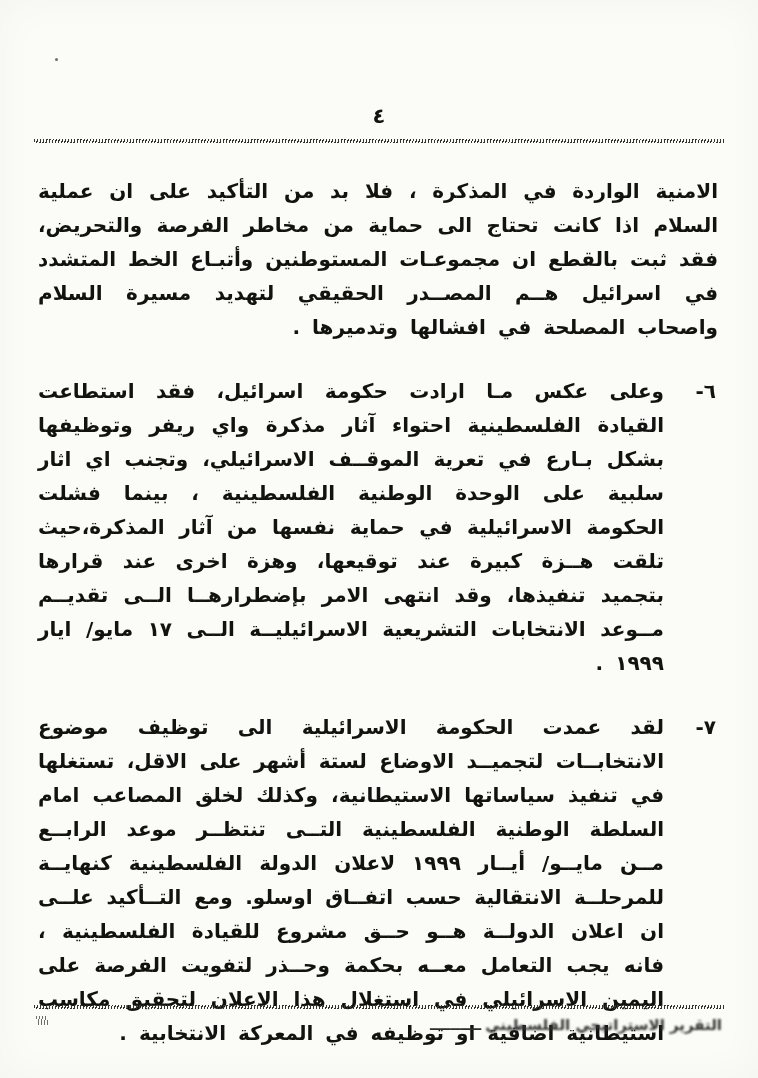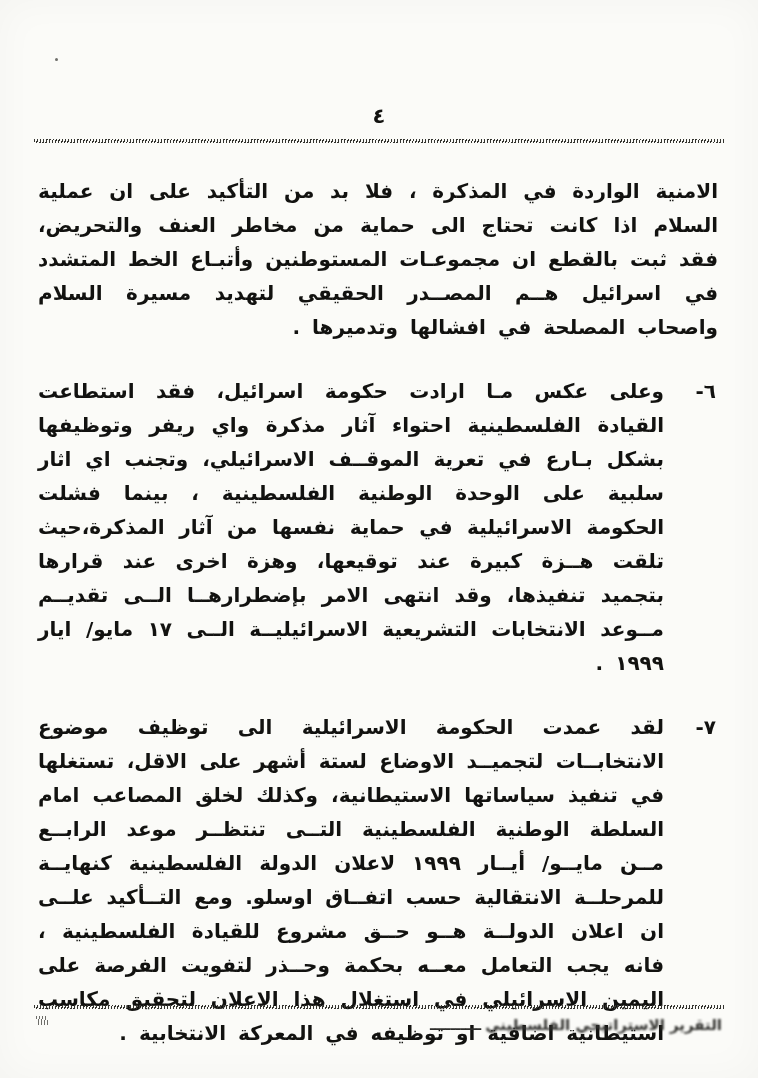--- a/index.html
+++ b/index.html
@@ -119,21 +119,21 @@
 
   <div class="speck"></div>
 
   <div class="page-number">٤</div>
 
   <div class="rule top-rule"></div>
 
   <div class="content">
 
     <p class="para plain">
-      <span class="para-text">الامنية الواردة في المذكرة ، فلا بد من التأكيد على ان عملية السلام اذا كانت تحتاج الى حماية من مخاطر العنف والتحريض، فقد ثبت بالقطع ان مجموعـات المستوطنين وأتبـاع الخط المتشدد في اسرائيل هــم المصــدر الحقيقي لتهديد مسيرة السلام واصحاب المصلحة في افشالها وتدميرها .</span>
+      <span class="para-text">الامنية الواردة في المذكرة ، فلا بد من التأكيد على ان عملية السلام اذا كانت تحتاج الى حماية من مخاطر الفرصة والتحريض، فقد ثبت بالقطع ان مجموعـات المستوطنين وأتبـاع الخط المتشدد في اسرائيل هــم المصــدر الحقيقي لتهديد مسيرة السلام واصحاب المصلحة في افشالها وتدميرها .</span>
     </p>
 
     <div class="para numbered">
       <span class="para-num">٦-</span>
       <span class="para-text">وعلى عكس مـا ارادت حكومة اسرائيل، فقد استطاعت القيادة الفلسطينية احتواء آثار مذكرة واي ريفر وتوظيفها بشكل بـارع في تعرية الموقــف الاسرائيلي، وتجنب اي اثار سلبية على الوحدة الوطنية الفلسطينية ، بينما فشلت الحكومة الاسرائيلية في حماية نفسها من آثار المذكرة،حيث تلقت هــزة كبيرة عند توقيعها، وهزة اخرى عند قرارها بتجميد تنفيذها، وقد انتهى الامر بإضطرارهــا الــى تقديــم مــوعد الانتخابات التشريعية الاسرائيليــة الــى ١٧ مايو/ ايار ١٩٩٩ .</span>
     </div>
 
     <div class="para numbered">
       <span class="para-num">٧-</span>
       <span class="para-text">لقد عمدت الحكومة الاسرائيلية الى توظيف موضوع الانتخابــات لتجميــد الاوضاع لستة أشهر على الاقل، تستغلها في تنفيذ سياساتها الاستيطانية، وكذلك لخلق المصاعب امام السلطة الوطنية الفلسطينية التــى تنتظــر موعد الرابــع مــن مايــو/ أيــار ١٩٩٩ لاعلان الدولة الفلسطينية كنهايــة للمرحلــة الانتقالية حسب اتفــاق اوسلو. ومع التــأكيد علــى ان اعلان الدولــة هــو حــق مشروع للقيادة الفلسطينية ، فانه يجب التعامل معــه بحكمة وحــذر لتفويت الفرصة على اليمين الاسرائيلي في استغلال هذا الاعلان لتحقيق مكاسب استيطانية اضافية او توظيفه في المعركة الانتخابية .</span>

